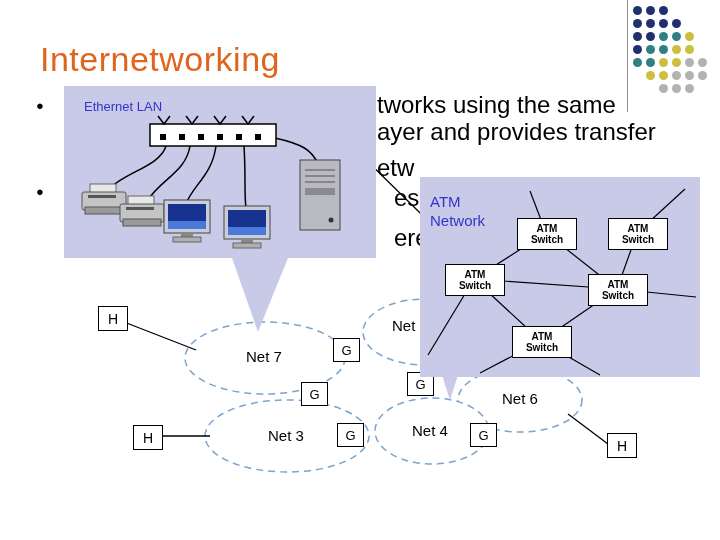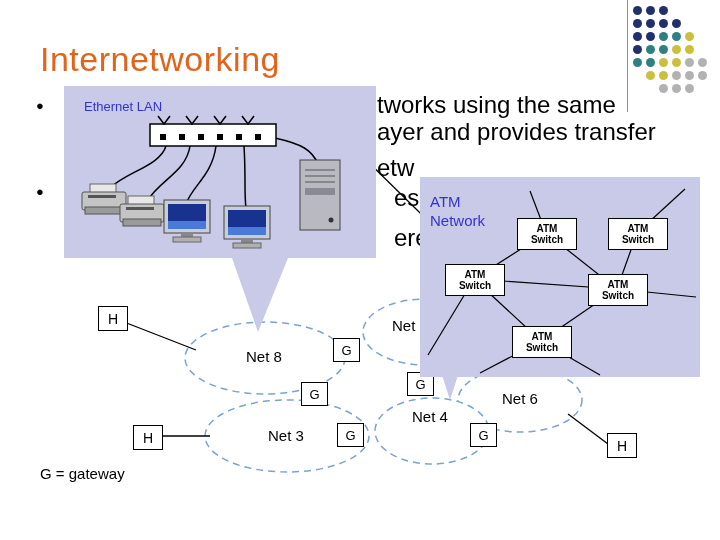--- a/index.html
+++ b/index.html
@@ -120,24 +120,24 @@
       <ellipse cx="432" cy="431" rx="57" ry="33"></ellipse>
     </g>
     <g stroke="#000" stroke-width="1.3">
       <line x1="124" y1="322" x2="196" y2="350"></line>
       <line x1="160" y1="436" x2="210" y2="436"></line>
       <line x1="608" y1="444" x2="568" y2="414"></line>
       <line x1="356" y1="150" x2="470" y2="262"></line>
     </g>
   </svg>
 
-  <div class="netlabel" style="left:246px;top:348px">Net 8</div>
+  <div class="netlabel" style="left:246px;top:348px">Net 7</div>
   <div class="netlabel" style="left:392px;top:317px">Net 3</div>
   <div class="netlabel" style="left:268px;top:427px">Net 3</div>
-  <div class="netlabel" style="left:412px;top:408px">Net 4</div>
+  <div class="netlabel" style="left:412px;top:422px">Net 4</div>
   <div class="netlabel" style="left:502px;top:390px">Net 6</div>
 
   <div class="node host" style="left:98px;top:306px">H</div>
   <div class="node host" style="left:133px;top:425px">H</div>
   <div class="node host" style="left:607px;top:433px">H</div>
   <div class="node gateway" style="left:333px;top:338px">G</div>
   <div class="node gateway" style="left:301px;top:382px">G</div>
   <div class="node gateway" style="left:407px;top:372px">G</div>
   <div class="node gateway" style="left:337px;top:423px">G</div>
   <div class="node gateway" style="left:470px;top:423px">G</div>
@@ -236,16 +236,15 @@
       </div>
     <div class="atm-switch swD">
         <span>ATM Switch</span>
       </div>
     <div class="atm-switch swE">
         <span>ATM Switch</span>
       </div>
   </div>
 
   <div class="legend">
-    <div>G = gateway</div>
   </div>
 
 </div>
 
 </body></html>

